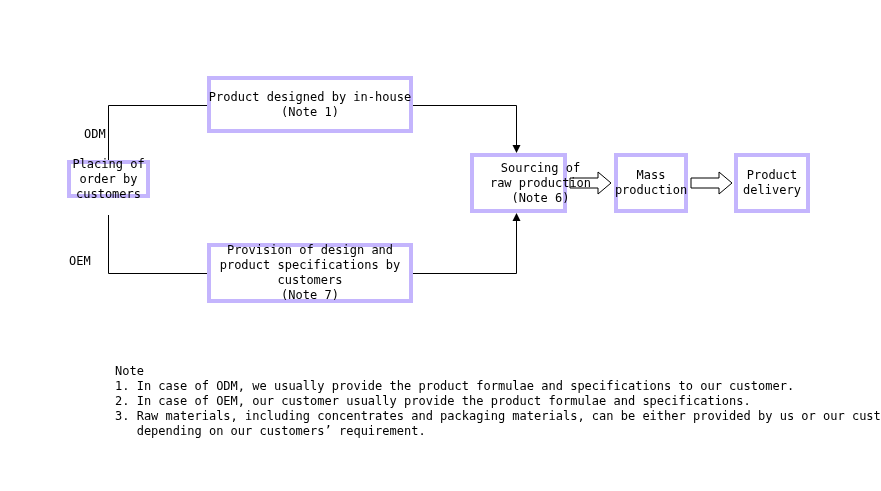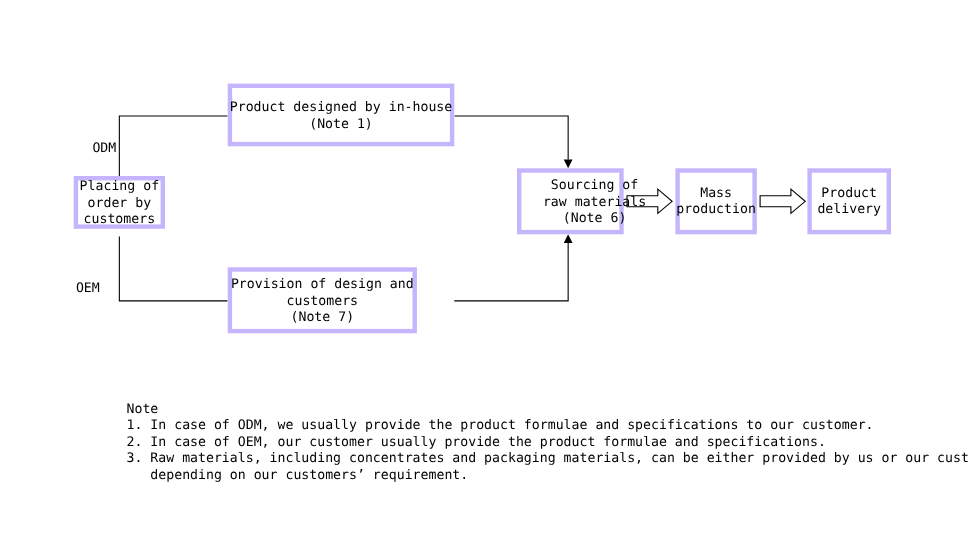--- a/index.html
+++ b/index.html
@@ -64,40 +64,41 @@
     <polygon points="512.5,221 520.5,221 516.5,213" fill="#000" stroke="none"></polygon>
 
     <polygon points="570,178 598,178 598,172 611,183 598,194 598,188 570,188" fill="#ffffff" stroke="#000" stroke-width="1"></polygon>
 
     <polygon points="691,178 719,178 719,172 732,183 719,194 719,188 691,188" fill="#ffffff" stroke="#000" stroke-width="1"></polygon>
   </svg>
 
   <div class="branch-label" style="left:84px; top:127px;">ODM</div>
   <div class="branch-label" style="left:69px; top:254px;">OEM</div>
 
-  <div class="box" style="left:67px; top:160px; width:83px; height:48px;">
+  <div class="box" style="left:67px; top:160px; width:83px; height:38px;">
     <div class="line">Placing of</div>
     <div class="line">order by</div>
     <div class="line">customers</div>
   </div>
 
   <div class="box" style="left:207px; top:76px; width:206px; height:57px;">
     <div class="line">Product designed by in-house</div>
     <div class="line note-line">(Note 1)</div>
   </div>
 
-  <div class="box" style="left:207px; top:243px; width:172px; height:60px;">
+  <div class="box" style="left:207px; top:243px; width:206px; height:60px;">
     <div class="line">Provision of design and</div>
+    <div class="line">product specifications by</div>
     <div class="line">customers</div>
     <div class="line note-line">(Note 7)</div>
   </div>
 
   <div class="box" style="left:470px; top:153px; width:97px; height:60px;padding-left:44px;">
     <div class="line">Sourcing of</div>
-    <div class="line">raw materials</div>
+    <div class="line">raw production</div>
     <div class="line note-line">(Note 6)</div>
   </div>
 
   <div class="box" style="left:734px; top:153px; width:76px; height:60px;">
     <div class="line">Product</div>
     <div class="line">delivery</div>
   </div>
 
   <div class="box" style="left:614px; top:153px; width:74px; height:60px;">
     <div class="line">Mass</div>

